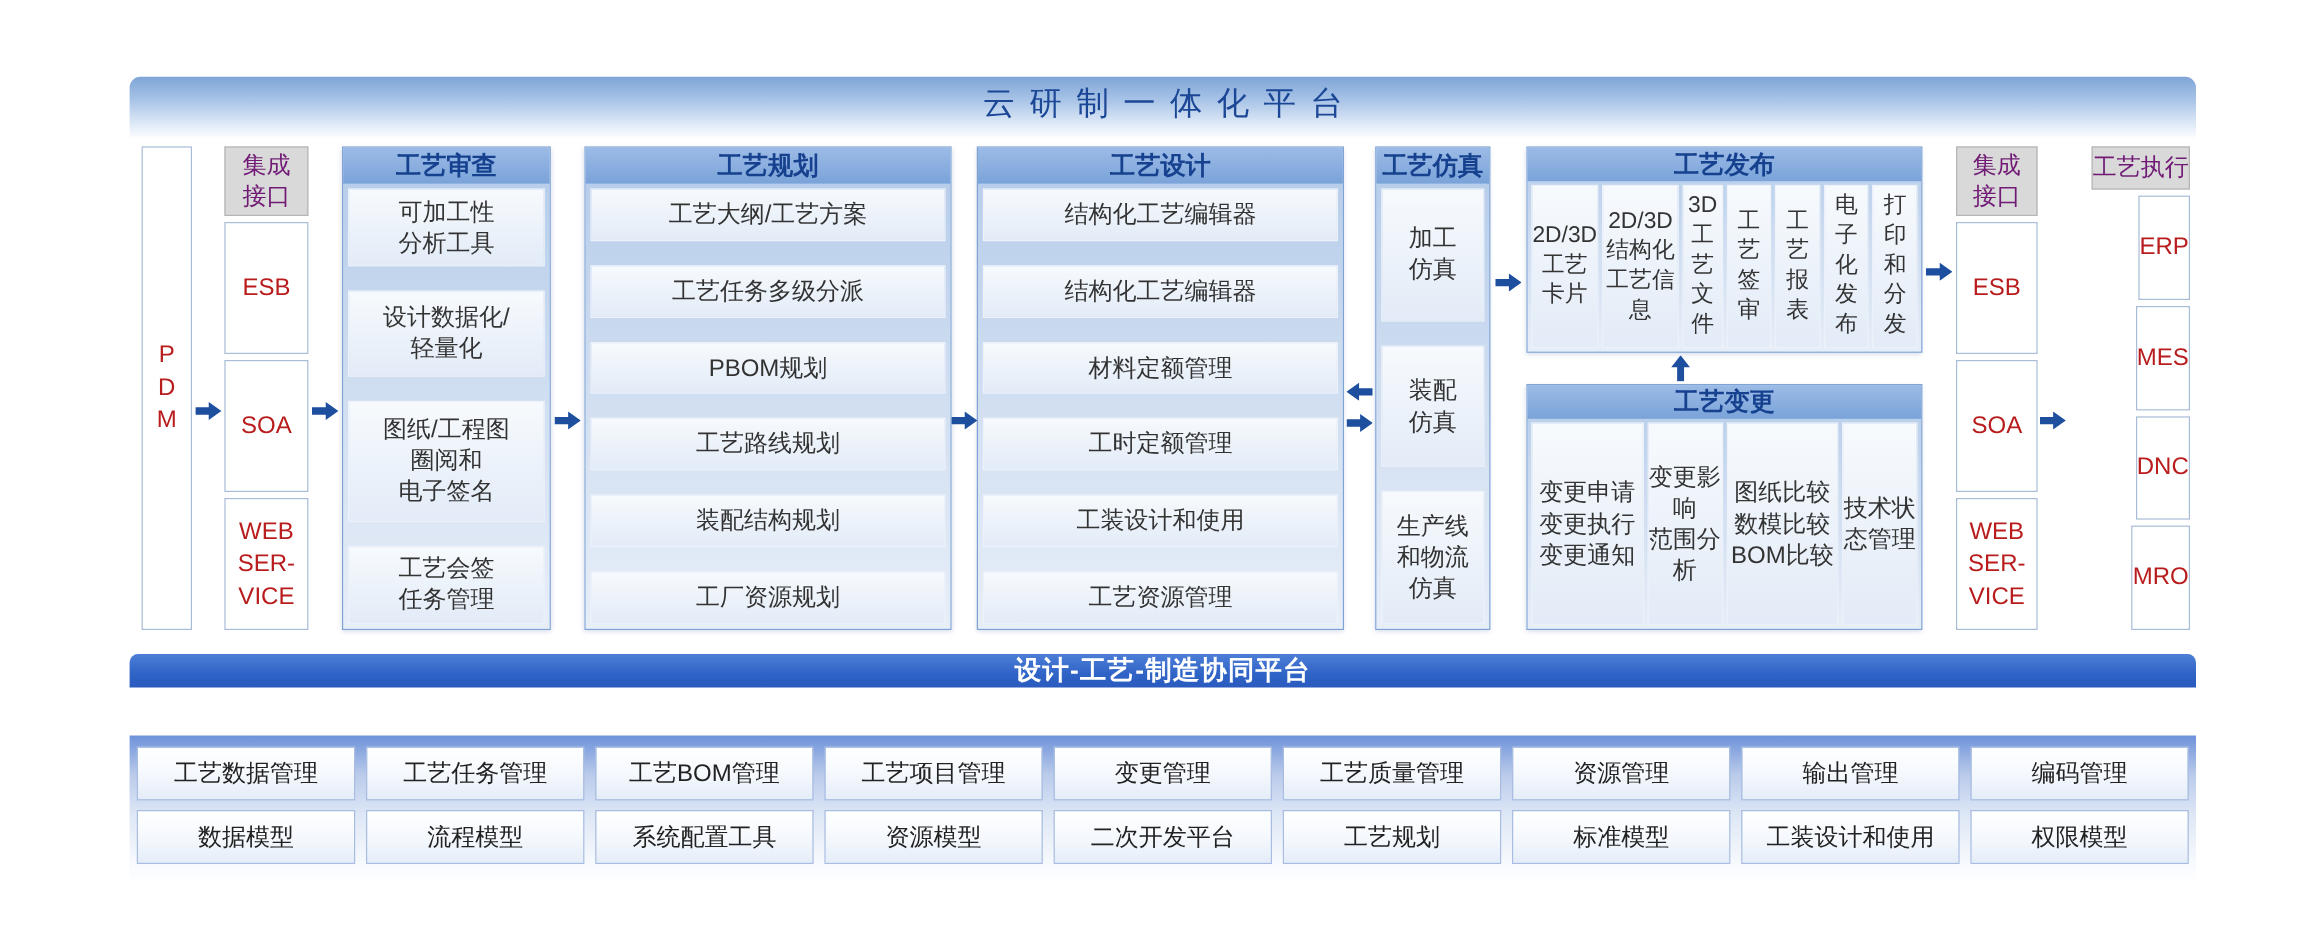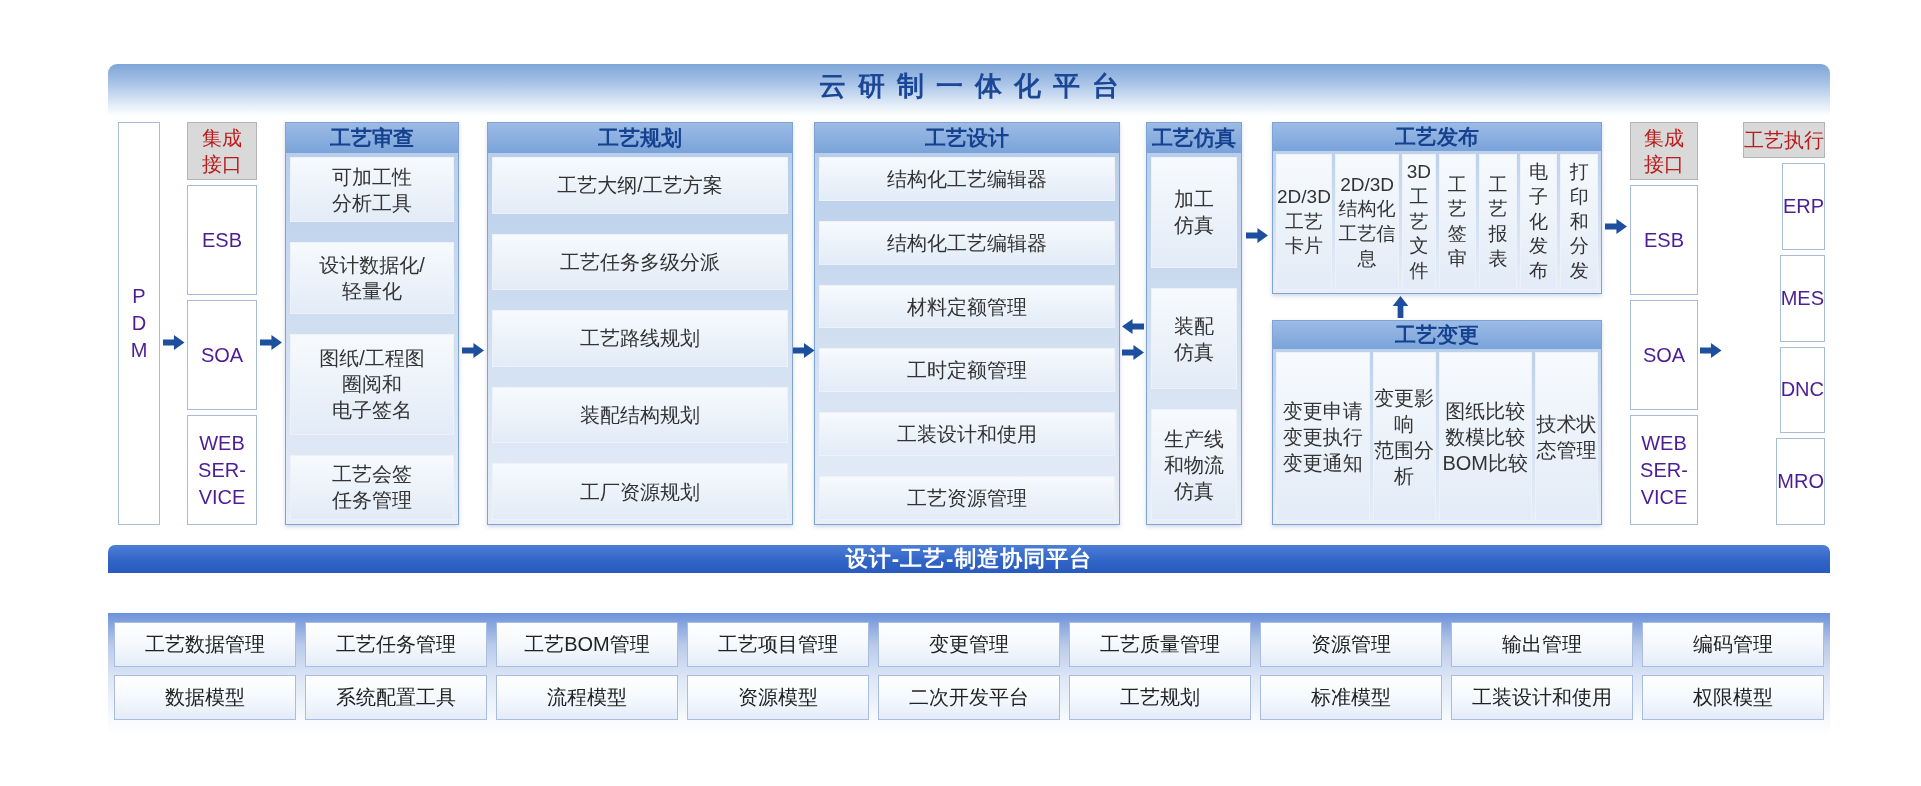--- a/index.html
+++ b/index.html
@@ -4,31 +4,31 @@
 <style>
   html,body{margin:0;padding:0;background:#fff;}
   body{font-family:"Liberation Sans","DejaVu Sans",sans-serif;}
   .canvas{position:relative;width:1921px;height:786px;background:#fff;overflow:hidden;}
 
   
   .top-banner{position:absolute;left:108px;top:64px;width:1722px;height:52px;
     border-radius:9px 9px 0 0;
     background:linear-gradient(180deg,#7fa5d7 0%,#a9c4e7 38%,#e2ecf8 78%,rgba(255,255,255,0) 100%);
     display:flex;align-items:center;justify-content:center;}
-  .top-banner .title{font-size:27px;font-weight:bold;color:#1b4796;letter-spacing:12px;text-indent:12px;padding-bottom:8px;}
+  .top-banner .title{font-size:27px;font-weight:normal;color:#1b4796;letter-spacing:12px;text-indent:12px;padding-bottom:8px;}
 
   
   .flow{position:absolute;left:118px;top:122px;height:403px;display:flex;align-items:stretch;}
 
   .white-box{background:#fff;border:1px solid #a8bcd8;display:flex;align-items:center;justify-content:center;
-    text-align:center;font-size:20px;color:#4c1d95;white-space:pre-line;line-height:1.35;}
+    text-align:center;font-size:20px;color:#b91c1c;white-space:pre-line;line-height:1.35;}
   .pdm-box{width:40px;}
   .int-col{display:flex;flex-direction:column;gap:5px;}
   .int-col .white-box{flex:1;}
-  .int-header{background:#d9d9d9;border:1px solid #b5b5b5;color:#b91c1c;font-size:20px;
+  .int-header{background:#d9d9d9;border:1px solid #b5b5b5;color:#701a75;font-size:20px;
     display:flex;align-items:center;justify-content:center;text-align:center;white-space:pre-line;line-height:1.3;}
   .hdr2{flex:0 0 56px;}
   .hdr1{flex:0 0 34px;}
   .w70{width:70px;} .w68{width:68px;} .w102{width:102px;align-items:flex-end;}
 
   
   .gap{position:relative;}
   .g1{width:27px;} .g2{width:28px;} .g3{width:28px;} .g4{width:21px;}
   .g5{width:26px;} .g6{width:30px;} .g7{width:28px;} .g8{width:25px;}
   .arrow-right,.arrow-left{position:absolute;left:50%;transform:translateX(-50%);
@@ -134,20 +134,21 @@
 
     <div class="gap g3">
       <div class="arrow-right at220"></div>
     </div>
 
     <div class="panel w304">
       <div class="panel-header">工艺规划</div>
       <div class="panel-body">
         <div class="cell">工艺大纲/工艺方案</div>
         <div class="cell">工艺任务多级分派</div>
+        <div class="cell">PBOM规划</div>
         <div class="cell">工艺路线规划</div>
         <div class="cell">装配结构规划</div>
         <div class="cell">工厂资源规划</div>
       </div>
     </div>
 
     <div class="gap g4">
       <div class="arrow-right at220"></div>
     </div>
 
@@ -263,22 +264,22 @@
         <div class="bcell">工艺BOM管理</div>
         <div class="bcell">工艺项目管理</div>
         <div class="bcell">变更管理</div>
         <div class="bcell">工艺质量管理</div>
         <div class="bcell">资源管理</div>
         <div class="bcell">输出管理</div>
         <div class="bcell">编码管理</div>
       </div>
       <div class="brow">
         <div class="bcell">数据模型</div>
+        <div class="bcell">流程模型</div>
         <div class="bcell">系统配置工具</div>
-        <div class="bcell">流程模型</div>
         <div class="bcell">资源模型</div>
         <div class="bcell">二次开发平台</div>
         <div class="bcell">工艺规划</div>
         <div class="bcell">标准模型</div>
         <div class="bcell">工装设计和使用</div>
         <div class="bcell">权限模型</div>
       </div>
     </div>
   </div>
 

